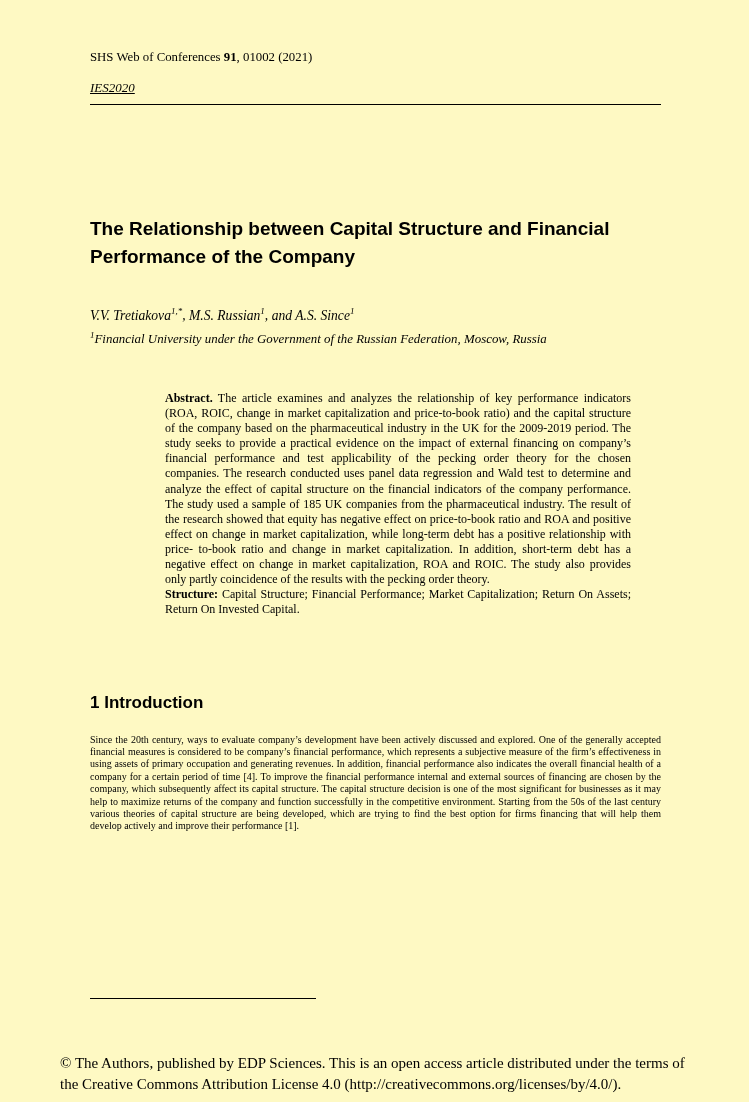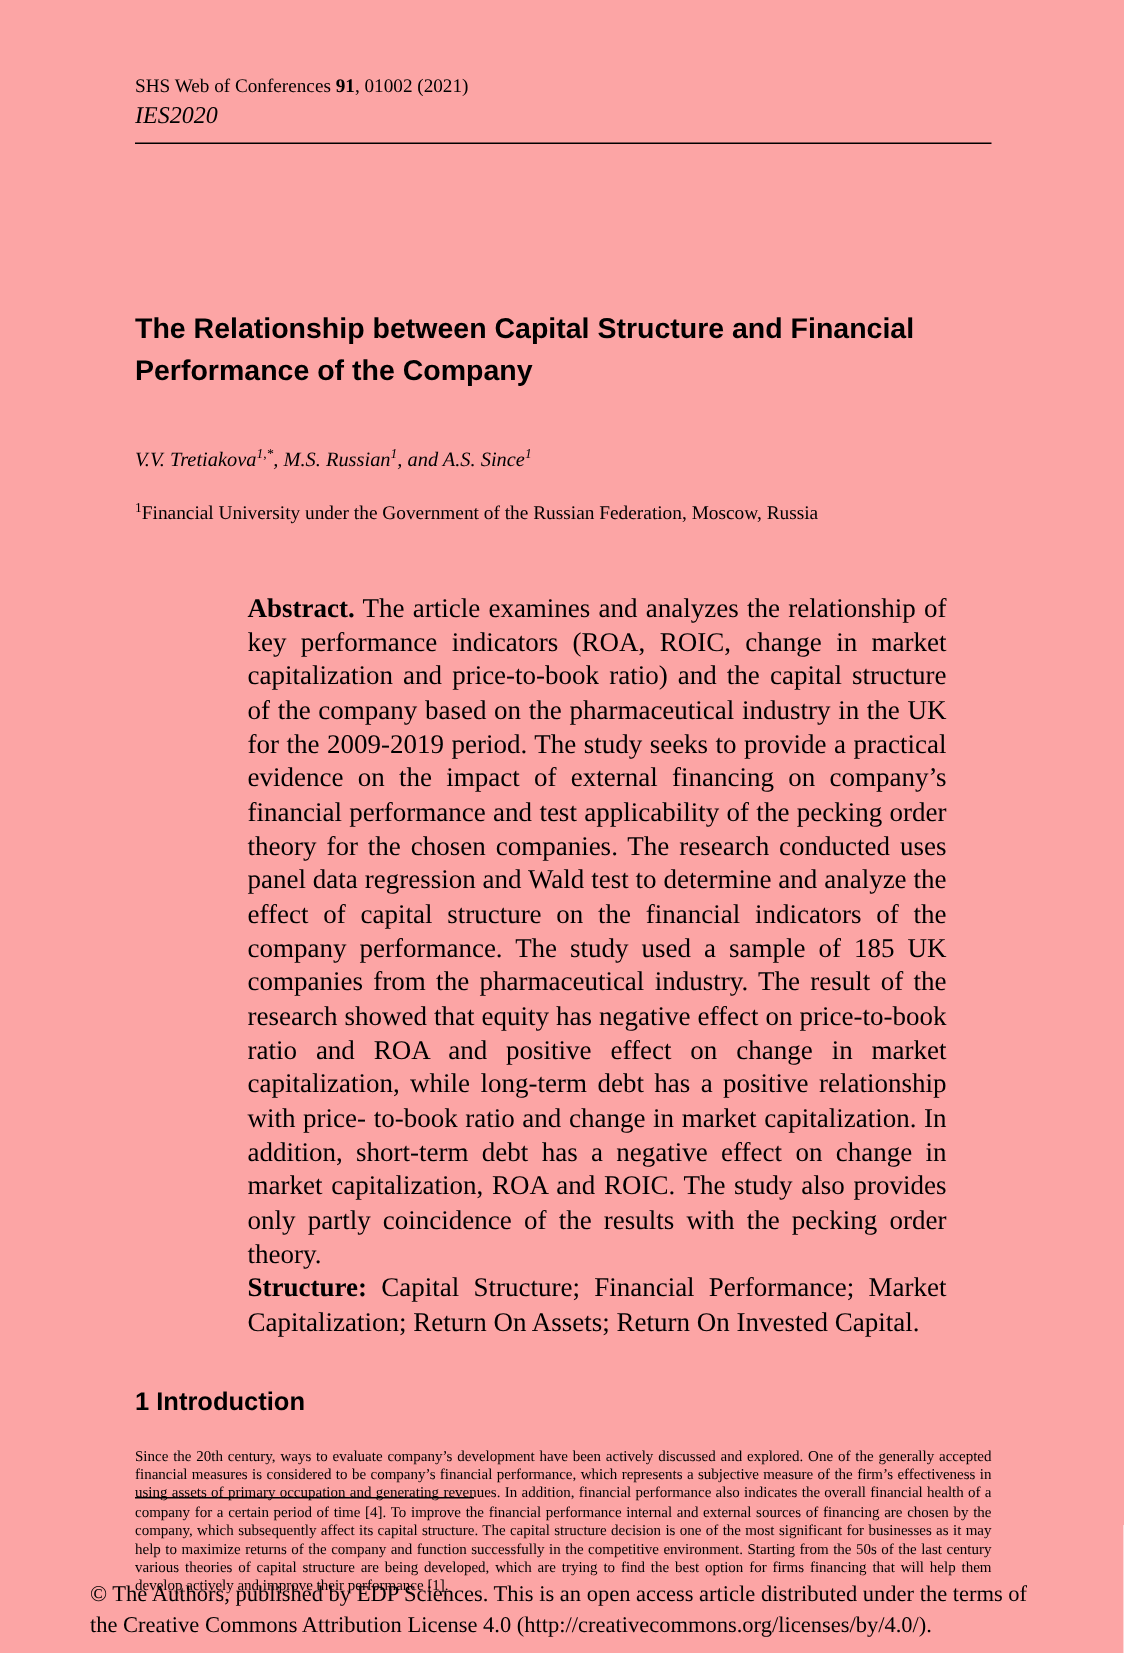--- a/index.html
+++ b/index.html
@@ -2,21 +2,21 @@
 <html><head>
 <meta charset="utf-8">
 <style>
   * { box-sizing: border-box; }
   html, body { margin: 0; padding: 0; background: #ffffff; }
   .page {
     position: relative;
     width: 749px;
     height: 1102px;
     margin: 0 auto;
-    background: #fca5a5;
+    background: #fef9c3;
     font-family: "Liberation Serif", serif;
     color: #000000;
     overflow: hidden;
   }
   .content {
     padding: 50px 88px 0 90px;
   }
   
   .page-header {
     border-bottom: 1.4px solid #000;
@@ -24,58 +24,60 @@
   }
   .header-row {
     display: flex;
     justify-content: space-between;
     font-size: 12.8px;
     line-height: 1.25;
   }
   .header-row .vol { font-weight: bold; }
   .header-conf {
     font-style: italic;
-    font-size: 16px;
-    margin-top: 3px;
+    font-size: 13px;
+    margin-top: 14px;
+    text-decoration: underline;
   }
   
   .article-title {
     margin-top: 110px;
     font-family: "Liberation Sans", sans-serif;
     font-weight: bold;
     font-size: 19px;
     line-height: 1.45;
     width: 585px;
   }
   
   .authors-line {
     margin-top: 36px;
     font-size: 13.6px;
     font-style: italic;
   }
   .authors-line sup { font-size: 9px; }
   .affiliation {
-    margin-top: 18px;
+    margin-top: 6px;
     font-size: 12.9px;
+    font-style: italic;
   }
   .affiliation sup { font-size: 9px; }
   
   .abstract-block {
     margin-top: 44px;
     margin-left: 75px;
     width: 466px;
-    font-size: 18px;
+    font-size: 12px;
     line-height: 1.26;
     text-align: justify;
   }
   .abstract-block p { margin: 0; }
   .bold-label { font-weight: bold; }
   
   .section-heading {
-    margin-top: 32px;
+    margin-top: 75px;
     font-family: "Liberation Sans", sans-serif;
     font-weight: bold;
     font-size: 17px;
   }
   .body-par {
     margin-top: 21px;
     font-size: 10px;
     line-height: 1.24;
     text-align: justify;
     width: 571px;

